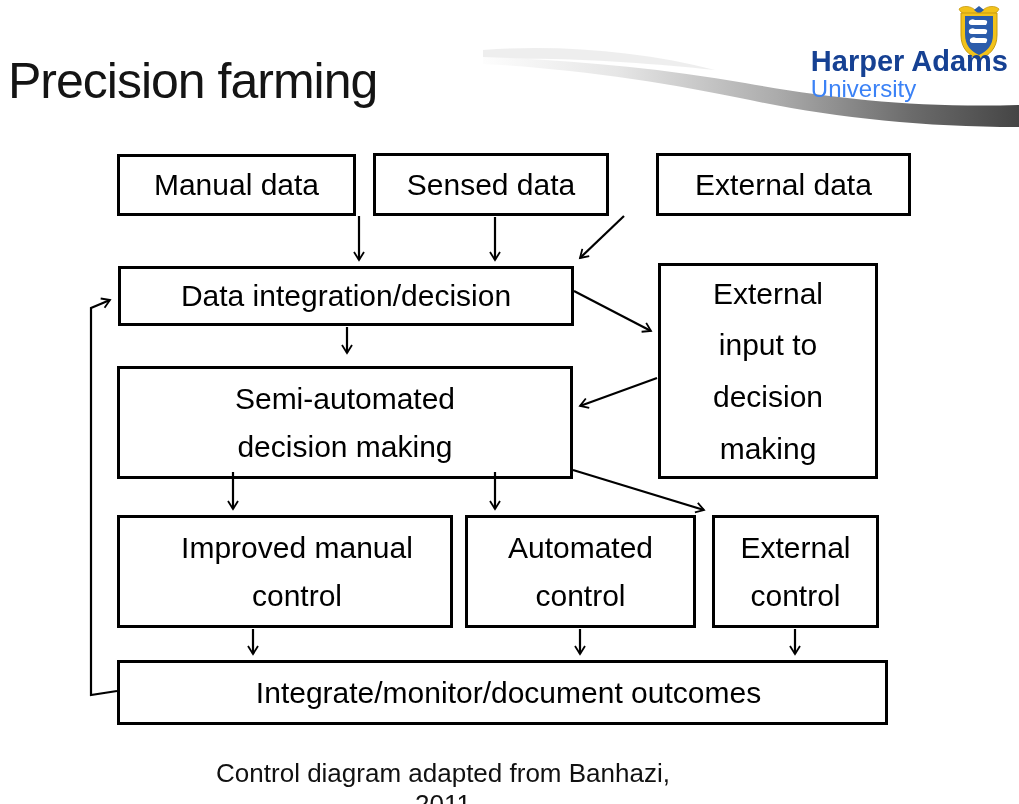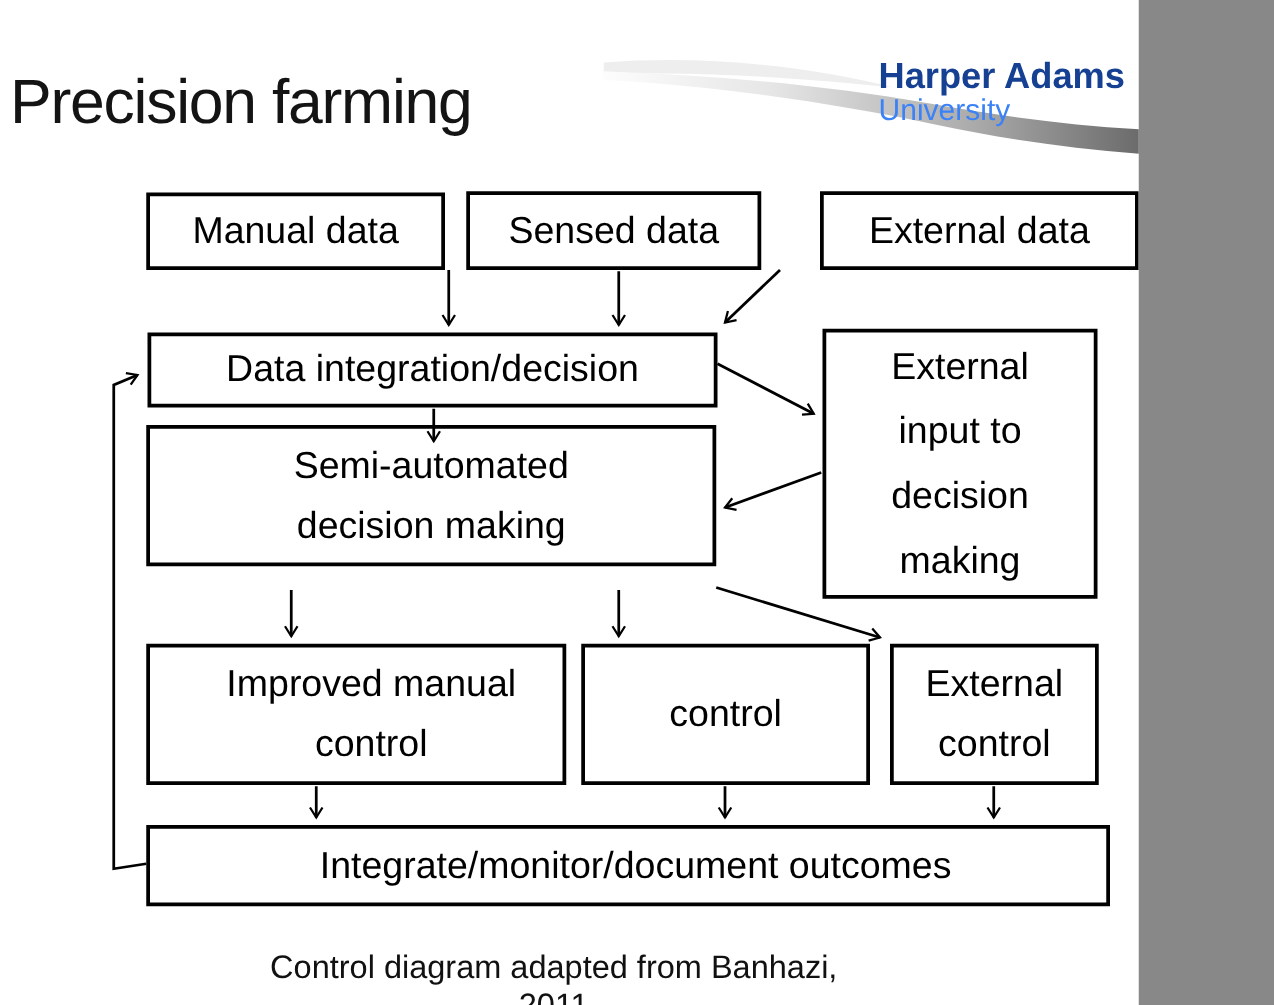--- a/index.html
+++ b/index.html
@@ -1,17 +1,17 @@
 <!DOCTYPE html>
 <html><head>
 <meta charset="utf-8">
 <style>
   html,body { margin:0; padding:0; background:#888; }
   .slide {
-    position:relative; width:911px; height:804px;
+    position:relative; width:1019px; height:804px;
     background:#ffffff; overflow:hidden;
     font-family:"Liberation Sans", sans-serif; color:#000;
   }
   .title {
     position:absolute; left:8px; top:52px;
     font-size:50px; font-weight:400; color:#141414;
     letter-spacing:-1px; white-space:nowrap;
   }
   
   .logo-text { position:absolute; right:11px; top:46px; text-align:left; line-height:1.05; }
@@ -26,21 +26,21 @@
     display:flex; flex-direction:column; align-items:center; justify-content:center;
     font-size:30px; text-align:center; line-height:1.6;
   }
   .box .line { display:block; white-space:nowrap; }
   .tall-lines { line-height:1.72; }
   #box-manual        { left:117px; top:154px; width:239px; height:62px; }
   #box-sensed        { left:373px; top:153px; width:236px; height:63px; }
   #box-externaldata  { left:656px; top:153px; width:255px; height:63px; }
   #box-integration   { left:118px; top:266px; width:456px; height:60px; }
   #box-externalinput { left:658px; top:263px; width:220px; height:216px; }
-  #box-semi          { left:117px; top:340px; width:456px; height:113px; }
+  #box-semi          { left:117px; top:366px; width:456px; height:113px; }
   #box-improved      { left:117px; top:515px; width:336px; height:113px;padding-left:24px; }
   #box-automated     { left:465px; top:515px; width:231px; height:113px; }
   #box-extcontrol    { left:712px; top:515px; width:167px; height:113px; }
   #box-integrate     { left:117px; top:660px; width:771px; height:65px;padding-left:12px; }
   .arrows { position:absolute; left:0; top:0; pointer-events:none; }
   .caption {
     position:absolute; left:193px; top:758px; width:500px;
     text-align:center; font-size:26px; color:#111;
   }
 </style>
@@ -100,20 +100,21 @@
   </div>
   <div class="box" id="box-semi">
     <span class="line">Semi-automated</span>
     <span class="line">decision making</span>
   </div>
   <div class="box" id="box-improved">
     <span class="line">Improved manual</span>
     <span class="line">control</span>
   </div>
   <div class="box" id="box-automated">
+    <span class="line">Automated</span>
     <span class="line">control</span>
   </div>
   <div class="box" id="box-extcontrol">
     <span class="line">External</span>
     <span class="line">control</span>
   </div>
   <div class="box" id="box-integrate">
     <span class="line">Integrate/monitor/document outcomes</span>
   </div>
 

